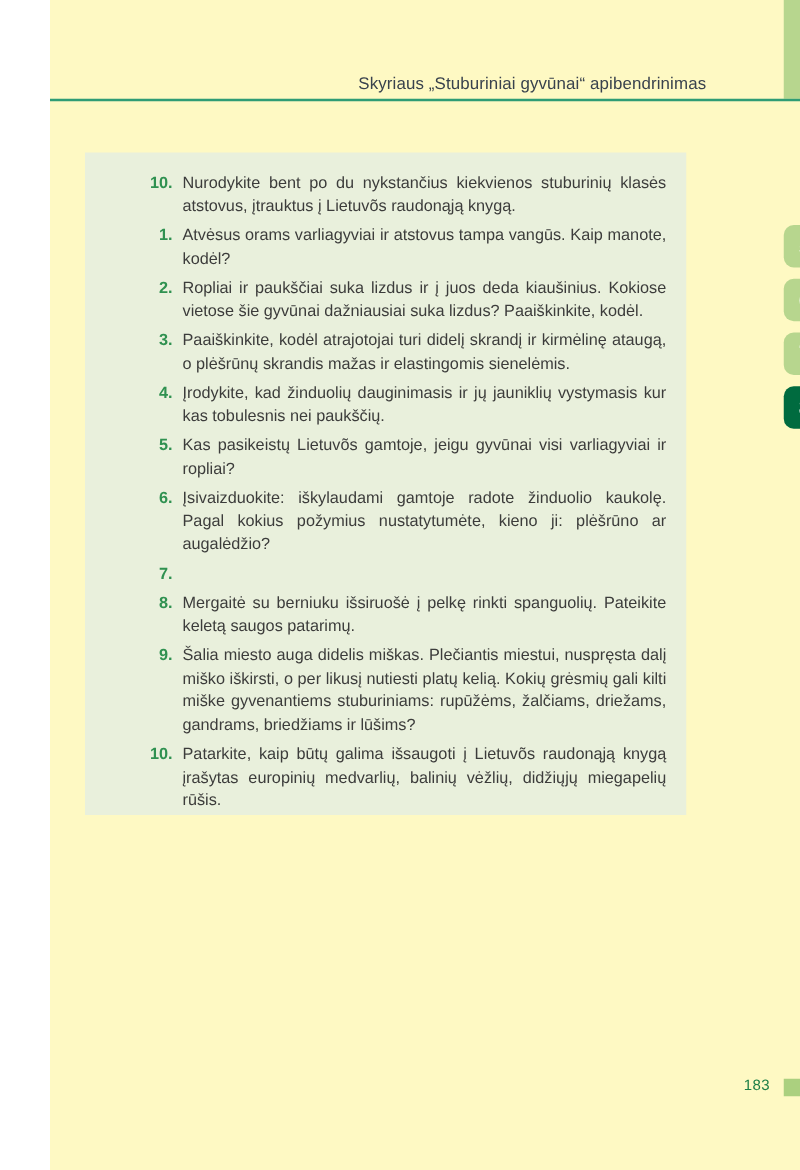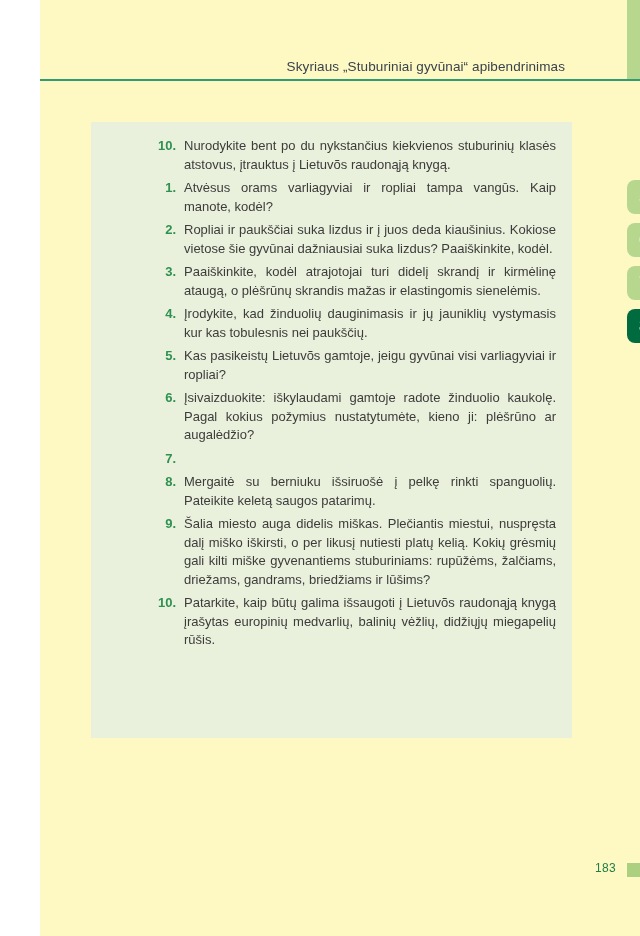--- a/index.html
+++ b/index.html
@@ -24,24 +24,24 @@
     font-size:13.5px;color:#39424d;letter-spacing:.1px;
     white-space:nowrap;
   }
   .header-rule{
     position:absolute;top:79px;left:0;width:640px;height:2px;
     background:#2f9c74;
   }
 
   
   .content-panel{
-    position:absolute;left:51px;top:122px;width:481px;height:616px;
+    position:absolute;left:28px;top:122px;width:481px;height:530px;
     background:#e9f0dc;
     box-sizing:border-box;
-    padding:15px 16px 0 49px;
+    padding:15px 16px 0 34px;
     color:#3c3c3b;
   }
   .q-row{
     display:flex;
     font-size:13px;line-height:18.5px;
     margin-bottom:5px;
   }
   .q-num{
     flex:0 0 36px;text-align:right;
     font-weight:bold;color:#2f9150;
@@ -92,21 +92,21 @@
 
     <div class="q-row">
       <span class="q-num">10.</span>
       <span class="q-text">Nurodykite bent po du nykstančius kiekvienos stuburinių klasės atstovus, įtrauktus į Lietuvõs raudonąją knygą.</span>
     </div>
 
 
     <div>
   <div class="q-row">
     <span class="q-num">1.</span>
-    <span class="q-text">Atvėsus orams varliagyviai ir ropliai tampa vangūs. Kaip manote, kodėl?</span>
+    <span class="q-text">Atvėsus orams varliagyviai ir atstovus tampa vangūs. Kaip manote, kodėl?</span>
   </div>
 
   <div class="q-row">
     <span class="q-num">2.</span>
     <span class="q-text">Ropliai ir paukščiai suka lizdus ir į juos deda kiaušinius. Kokiose vietose šie gyvūnai dažniausiai suka lizdus? Paaiškinkite, kodėl.</span>
   </div>
 
   <div class="q-row">
     <span class="q-num">3.</span>
     <span class="q-text">Paaiškinkite, kodėl atrajotojai turi didelį skrandį ir kirmėlinę ataugą, o plėšrūnų skrandis mažas ir elastingomis sienelėmis.</span>

